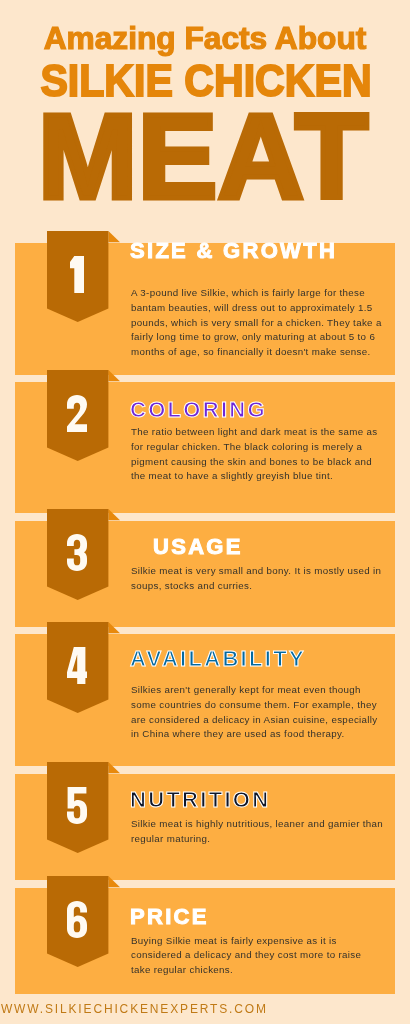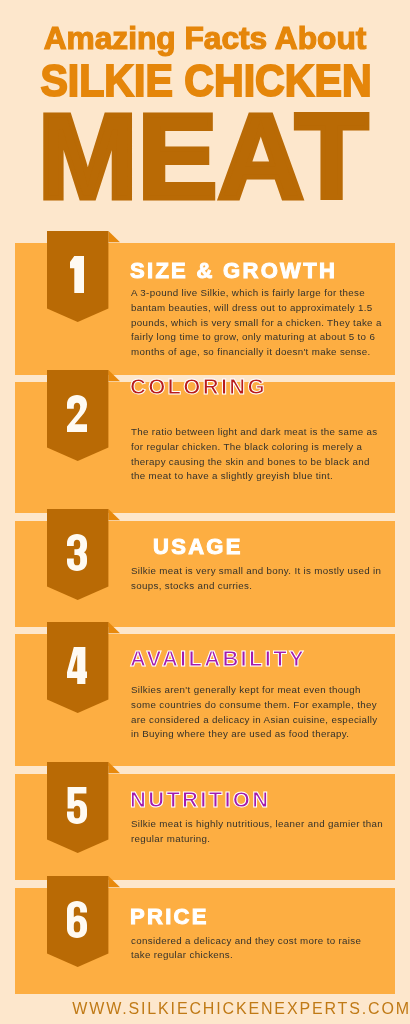--- a/index.html
+++ b/index.html
@@ -50,22 +50,22 @@
     letter-spacing:2.3px;
     white-space:nowrap;
   }
   .c-body {
     position:absolute; left:131px; width:270px;
     font-size:9.75px; line-height:14.8px;
     letter-spacing:0.33px;
     white-space:nowrap;
   }
   .footer {
-    position:absolute; left:0.9px; width:410px; text-align:right;
-    color:#C07A16; font-size:16px; line-height:14px; letter-spacing:1.85px; font-weight:normal;
+    position:absolute; left:0.9px; width:410px; text-align:left;
+    color:#C07A16; font-size:12px; line-height:14px; letter-spacing:1.85px; font-weight:normal;
   }
 </style>
 </head>
 <body>
 
 <div class="header">
   <div class="h-line1">Amazing Facts About</div>
   <div class="h-line2">SILKIE CHICKEN</div>
   <div class="h-line3">MEAT</div>
 </div>
@@ -78,21 +78,21 @@
 <svg width="73" height="92" viewBox="0 0 73 92">
   <polygon points="61.4,0 73,11.2 61.4,11.2" fill="#E8890C"></polygon>
   <polygon points="0,0 61.4,0 61.4,77.4 30.7,91 0,77.4" fill="#B96A05"></polygon>
 </svg></div>
       <div class="badge-num" aria-label="1">
           <svg width="14" height="37" viewBox="0 0 14 37">
             <path d="M4.3 0 L14 0 L14 37 L4.3 37 L4.3 12.2 L0 12.2 L0 6 Z" fill="#FFFAF2"></path>
           </svg>
         </div>
     </div>
-    <div class="c-head" style="top: 260px; color: rgb(255, 255, 255); -webkit-text-stroke-color: rgb(255, 255, 255);">SIZE &amp; GROWTH</div>
+    <div class="c-head" style="top: 240px; color: rgb(255, 255, 255); -webkit-text-stroke-color: rgb(255, 255, 255);">SIZE &amp; GROWTH</div>
     <div class="c-body" style="top: 286px; color: rgb(53, 50, 43);">
         <div class="c-body-line">A 3-pound live Silkie, which is fairly large for these</div>
         <div class="c-body-line">bantam beauties, will dress out to approximately 1.5</div>
         <div class="c-body-line">pounds, which is very small for a chicken. They take a</div>
         <div class="c-body-line">fairly long time to grow, only maturing at about 5 to 6</div>
         <div class="c-body-line">months of age, so financially it doesn't make sense.</div>
     </div>
   </div>
   <div class="fact">
     <div class="card" style="top: 382px; height: 131px; background: rgb(253, 174, 66);"></div>
@@ -101,25 +101,25 @@
 <svg width="73" height="92" viewBox="0 0 73 92">
   <polygon points="61.4,0 73,11.2 61.4,11.2" fill="#E8890C"></polygon>
   <polygon points="0,0 61.4,0 61.4,77.4 30.7,91 0,77.4" fill="#B96A05"></polygon>
 </svg></div>
       <div class="badge-num" aria-label="2">
           <svg width="20" height="37" viewBox="0 0 20 37">
             <path d="M10 0 C16 0 20 3.6 20 9.2 C20 13.4 18.4 16.6 14.6 21 L7.6 29.2 L20 29.2 L20 37 L0 37 L0 31.4 L10.2 19 C12.3 16.4 13.2 14.2 13.2 11.6 C13.2 9.1 12 7.7 10 7.7 C8 7.7 6.8 9.1 6.8 11.6 L6.8 13.8 L0 13.8 L0 9.2 C0 3.6 4 0 10 0 Z" fill="#FFFAF2"></path>
           </svg>
         </div>
     </div>
-    <div class="c-head" style="top: 376px; color: #b91c1c; -webkit-text-stroke-color: rgb(255, 255, 255);">COLORING</div>
+    <div class="c-head" style="top: 399px; color: #6d28d9; -webkit-text-stroke-color: rgb(255, 255, 255);">COLORING</div>
     <div class="c-body" style="top: 425px; color: rgb(53, 50, 43);">
         <div class="c-body-line">The ratio between light and dark meat is the same as</div>
         <div class="c-body-line">for regular chicken. The black coloring is merely a</div>
-        <div class="c-body-line">therapy causing the skin and bones to be black and</div>
+        <div class="c-body-line">pigment causing the skin and bones to be black and</div>
         <div class="c-body-line">the meat to have a slightly greyish blue tint.</div>
     </div>
   </div>
   <div class="fact">
     <div class="card" style="top: 521px; height: 106px; background: rgb(253, 174, 66);"></div>
     <div class="badge" style="top: 509px;">
       <div class="badge-shape">
 <svg width="73" height="92" viewBox="0 0 73 92">
   <polygon points="61.4,0 73,11.2 61.4,11.2" fill="#E8890C"></polygon>
   <polygon points="0,0 61.4,0 61.4,77.4 30.7,91 0,77.4" fill="#B96A05"></polygon>
@@ -143,43 +143,43 @@
 <svg width="73" height="92" viewBox="0 0 73 92">
   <polygon points="61.4,0 73,11.2 61.4,11.2" fill="#E8890C"></polygon>
   <polygon points="0,0 61.4,0 61.4,77.4 30.7,91 0,77.4" fill="#B96A05"></polygon>
 </svg></div>
       <div class="badge-num" aria-label="4">
           <svg width="20" height="37" viewBox="0 0 20 37">
             <path d="M6.8 0 L18.4 0 L18.4 24.4 L20 24.4 L20 31 L18.4 31 L18.4 37 L10.2 37 L10.2 31 L0 31 L0 25.2 Z M10.2 24.4 L10.2 7.6 L5.2 24.4 Z" fill="#FFFAF2"></path>
           </svg>
         </div>
     </div>
-    <div class="c-head" style="top: 648.3px; color: #a21caf; -webkit-text-stroke-color: rgb(255, 255, 255);">AVAILABILITY</div>
+    <div class="c-head" style="top: 648.3px; color: #0369a1; -webkit-text-stroke-color: rgb(255, 255, 255);">AVAILABILITY</div>
     <div class="c-body" style="top: 683px; color: rgb(53, 50, 43);">
         <div class="c-body-line">Silkies aren't generally kept for meat even though</div>
         <div class="c-body-line">some countries do consume them. For example, they</div>
         <div class="c-body-line">are considered a delicacy in Asian cuisine, especially</div>
-        <div class="c-body-line">in Buying where they are used as food therapy.</div>
+        <div class="c-body-line">in China where they are used as food therapy.</div>
     </div>
   </div>
   <div class="fact">
     <div class="card" style="top: 774px; height: 106px; background: rgb(253, 174, 66);"></div>
     <div class="badge" style="top: 762px;">
       <div class="badge-shape">
 <svg width="73" height="92" viewBox="0 0 73 92">
   <polygon points="61.4,0 73,11.2 61.4,11.2" fill="#E8890C"></polygon>
   <polygon points="0,0 61.4,0 61.4,77.4 30.7,91 0,77.4" fill="#B96A05"></polygon>
 </svg></div>
       <div class="badge-num" aria-label="5">
           <svg width="20" height="37" viewBox="0 0 20 37">
             <path d="M0.6 0 L19.4 0 L19.4 6.6 L7.2 6.6 L7.2 14.4 C8.2 13.5 9.5 13 11.1 13 C16.4 13 20 16.7 20 22.4 L20 27.8 C20 33.4 16 37 10 37 C4 37 0 33.4 0 27.8 L0 24.6 L6.8 24.6 L6.8 27.4 C6.8 29.9 8 31.3 10 31.3 C12 31.3 13.2 29.9 13.2 27.4 L13.2 22.6 C13.2 20.1 12 18.7 10 18.7 C8.3 18.7 7.2 19.7 6.9 21.5 L0.6 21.5 Z" fill="#FFFAF2"></path>
           </svg>
         </div>
     </div>
-    <div class="c-head" style="top: 788.8px; color: #a21caf; -webkit-text-stroke-color: rgb(255, 255, 255);">NUTRITION</div>
+    <div class="c-head" style="top: 788.8px; color: #0f172a; -webkit-text-stroke-color: rgb(255, 255, 255);">NUTRITION</div>
     <div class="c-body" style="top: 817px; color: rgb(53, 50, 43);">
         <div class="c-body-line">Silkie meat is highly nutritious, leaner and gamier than</div>
         <div class="c-body-line">regular maturing.</div>
     </div>
   </div>
   <div class="fact">
     <div class="card" style="top: 888px; height: 106px; background: rgb(253, 174, 66);"></div>
     <div class="badge" style="top: 876px;">
       <div class="badge-shape">
 <svg width="73" height="92" viewBox="0 0 73 92">
@@ -187,19 +187,20 @@
   <polygon points="0,0 61.4,0 61.4,77.4 30.7,91 0,77.4" fill="#B96A05"></polygon>
 </svg></div>
       <div class="badge-num" aria-label="6">
           <svg width="20" height="37" viewBox="0 0 20 37">
             <path d="M10 0 C16 0 20 3.6 20 9.2 L20 11.6 L13.2 11.6 L13.2 9.6 C13.2 7.1 12 5.7 10 5.7 C8 5.7 6.8 7.1 6.8 9.6 L6.8 16.3 C7.9 15.1 9.4 14.5 11.2 14.5 C16.4 14.5 20 18.2 20 23.9 L20 27.8 C20 33.4 16 37 10 37 C4 37 0 33.4 0 27.8 L0 9.2 C0 3.6 4 0 10 0 Z M10 20.2 C8 20.2 6.8 21.6 6.8 24.1 L6.8 27.4 C6.8 29.9 8 31.3 10 31.3 C12 31.3 13.2 29.9 13.2 27.4 L13.2 24.1 C13.2 21.6 12 20.2 10 20.2 Z" fill="#FFFAF2"></path>
           </svg>
         </div>
     </div>
     <div class="c-head" style="top: 905.5px; color: rgb(255, 255, 255); -webkit-text-stroke-color: rgb(255, 255, 255);">PRICE</div>
     <div class="c-body" style="top: 933.7px; color: rgb(53, 50, 43);">
+        <div class="c-body-line">Buying Silkie meat is fairly expensive as it is</div>
         <div class="c-body-line">considered a delicacy and they cost more to raise</div>
         <div class="c-body-line">take regular chickens.</div>
     </div>
   </div>
 </div>
 
 <div class="footer" style="top: 1002px;">WWW.SILKIECHICKENEXPERTS.COM</div>
 
 </body></html>

